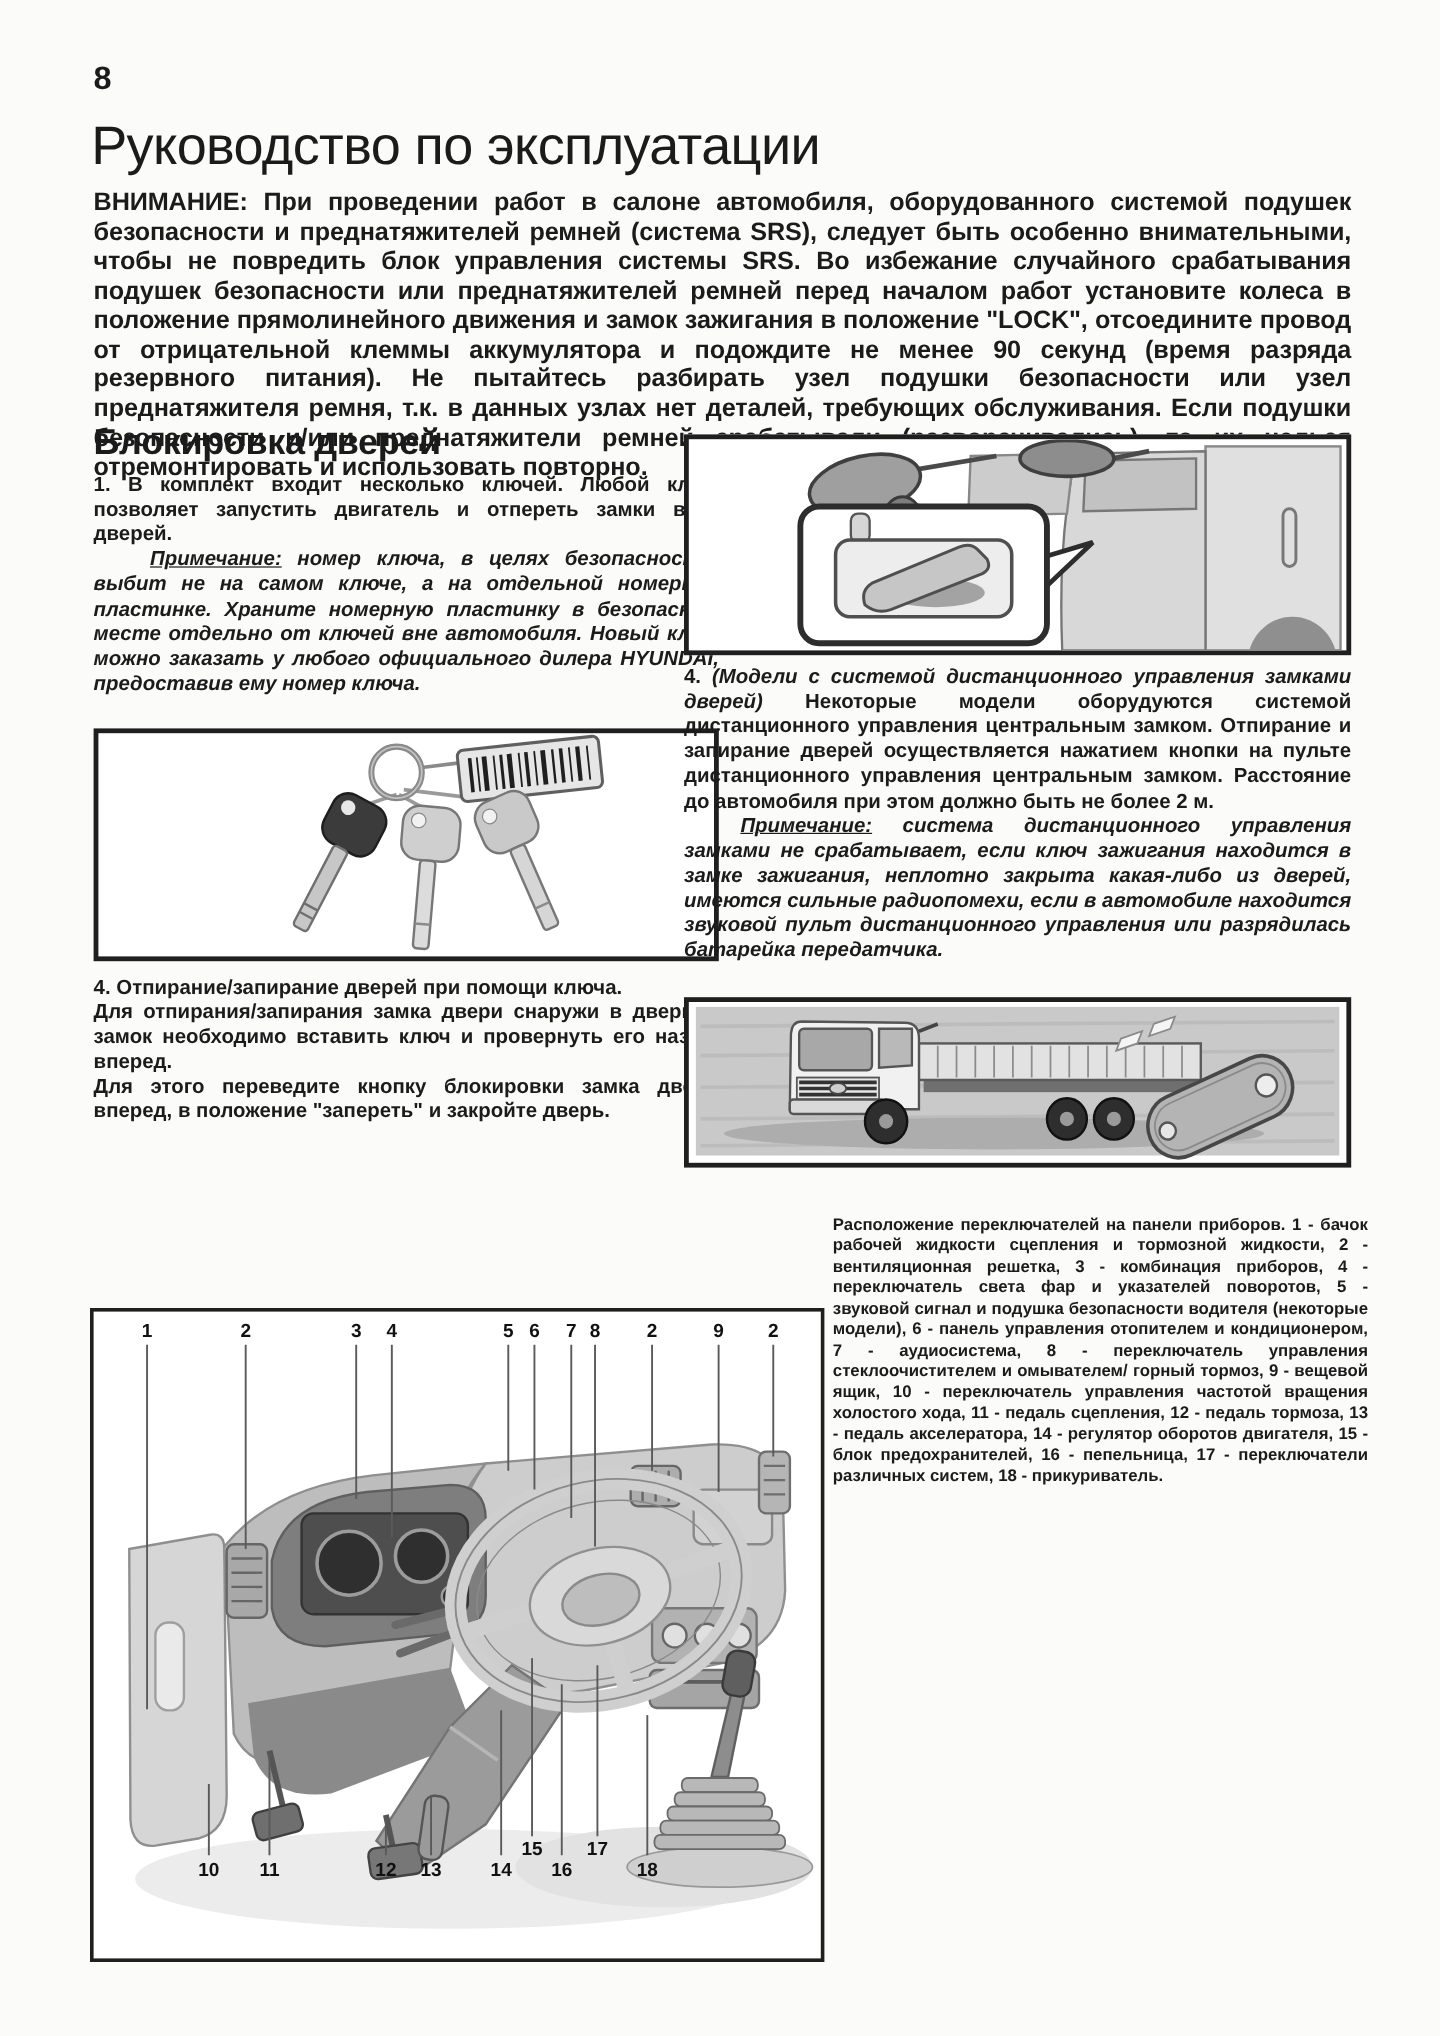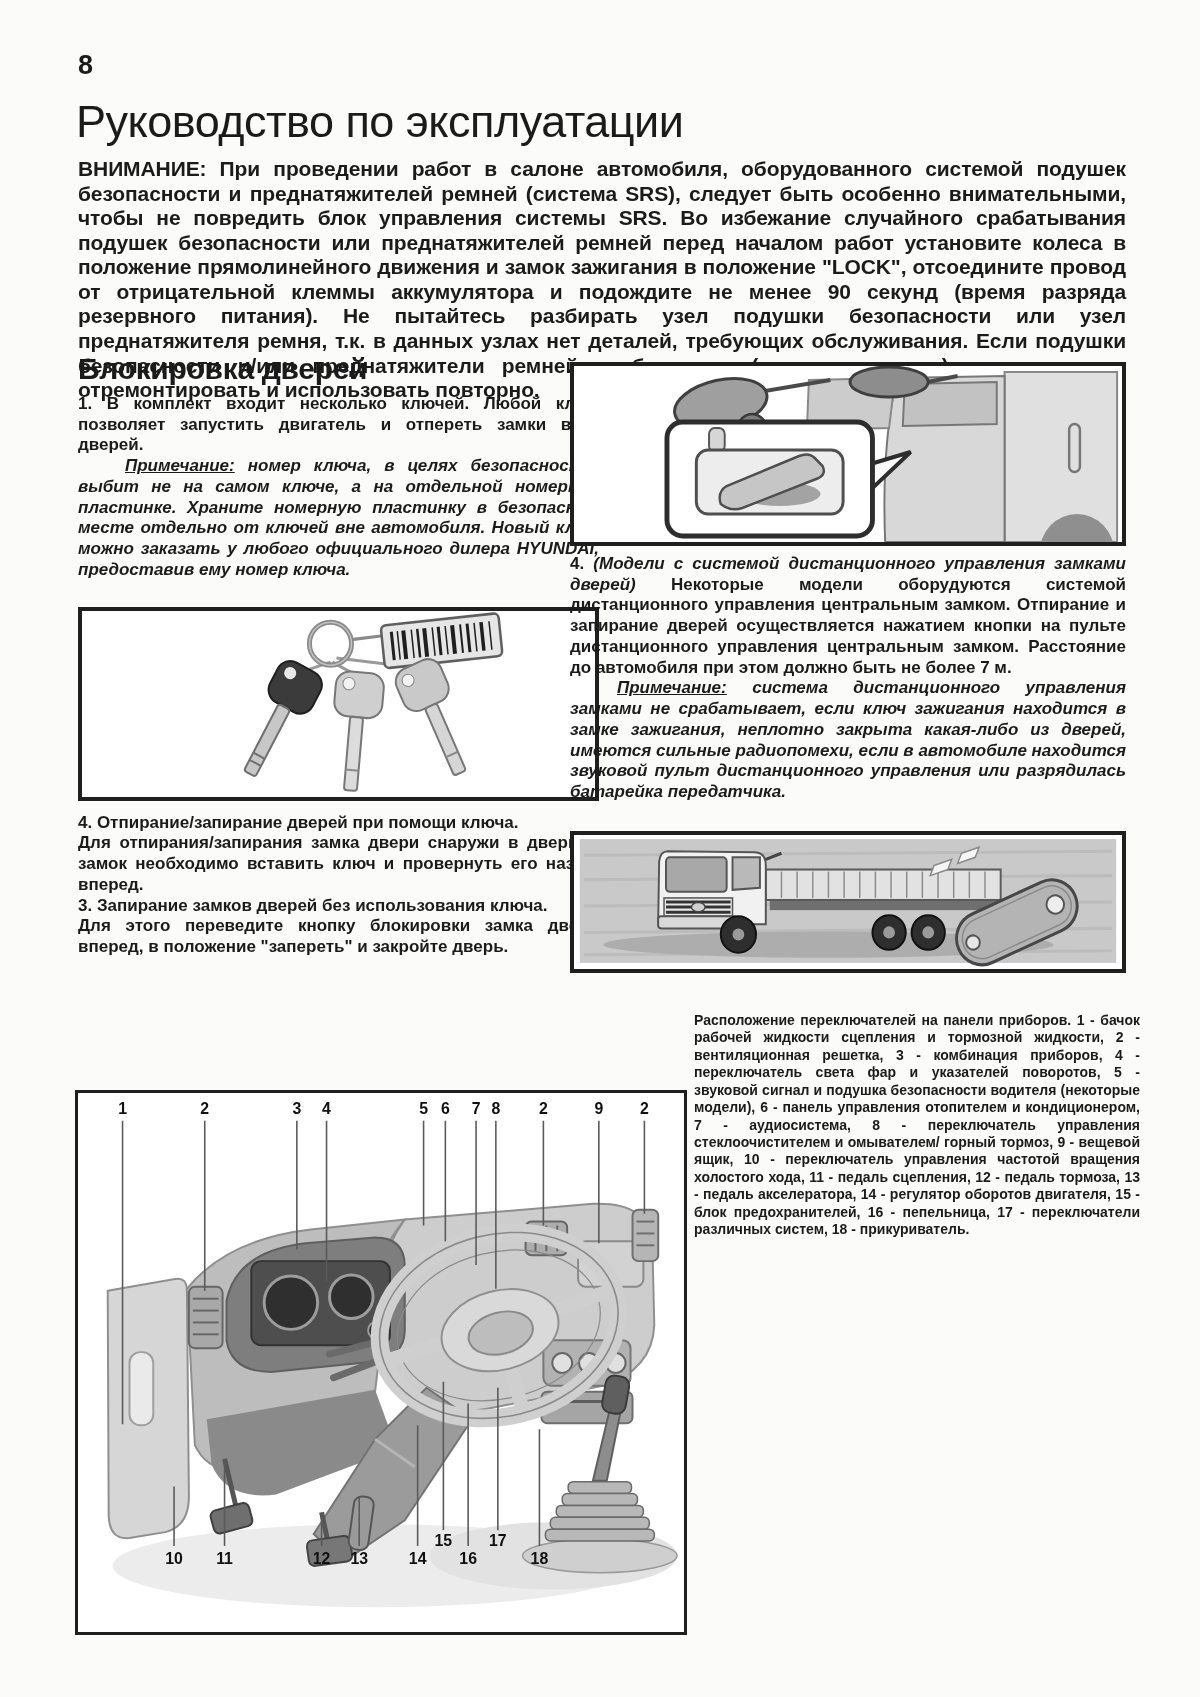--- a/index.html
+++ b/index.html
@@ -96,21 +96,20 @@
           <rect x="318" y="50" width="48" height="44" rx="14" fill="#c9c9c9" stroke="#777" stroke-width="2"></rect>
           <circle cx="331" cy="62" r="6" fill="#f2f2f2" stroke="#8a8a8a"></circle>
           <rect x="335" y="94" width="13" height="72" rx="3" fill="#d6d6d6" stroke="#777" stroke-width="2"></rect>
           <line x1="335" y1="146" x2="348" y2="146" stroke="#8a8a8a" stroke-width="2"></line>
         </g>
       </svg>
     </div>
 
     <p class="body">4. Отпирание/запирание дверей при помощи ключа.</p>
     <p class="body">Для отпирания/запирания замка двери снаружи в дверной замок необходимо вставить ключ и провернуть его назад/вперед.</p>
-    <p class="body">3. Запирание замков дверей без использования ключа.</p>
     <p class="body">Для этого переведите кнопку блокировки замка двери вперед, в положение "запереть" и закройте дверь.</p>
   </div>
 
   <div class="col-right">
     <div class="frame door-frame">
       <svg viewBox="0 0 560 176" preserveAspectRatio="none">
         <rect x="440" y="6" width="115" height="170" fill="#e0e0e0" stroke="#888" stroke-width="2"></rect>
         <path d="M330 12 L440 10 L440 176 L318 176 Q314 80 330 12 Z" fill="#d8d8d8" stroke="#777" stroke-width="2"></path>
         <path d="M338 18 L432 16 L432 58 L336 60 Z" fill="#c2c2c2" stroke="#777" stroke-width="2"></path>
         <path d="M240 14 L328 12 L322 62 L238 64 Z" fill="#cccccc" stroke="#888" stroke-width="2"></path>
@@ -124,21 +123,21 @@
         <ellipse cx="322" cy="16" rx="40" ry="15" fill="#8d8d8d" stroke="#3f3f3f" stroke-width="3"></ellipse>
         <path d="M303 98 L344 86 L303 124 Z" fill="#ffffff" stroke="#2d2d2d" stroke-width="4"></path>
         <rect x="95" y="56" width="210" height="114" rx="16" fill="#ffffff" stroke="#2d2d2d" stroke-width="5"></rect>
         <rect x="138" y="62" width="16" height="24" rx="6" fill="#d6d6d6" stroke="#555" stroke-width="2"></rect>
         <rect x="125" y="84" width="150" height="64" rx="12" fill="#ededed" stroke="#4f4f4f" stroke-width="3"></rect>
         <ellipse cx="210" cy="128" rx="42" ry="12" fill="#a3a3a3"></ellipse>
         <path d="M150 138 Q160 146 172 142 L250 112 Q258 108 254 100 L246 92 Q240 86 230 90 L156 120 Q146 126 150 138 Z" fill="#c6c6c6" stroke="#4f4f4f" stroke-width="2.5"></path>
       </svg>
     </div>
 
-    <p class="body"><span>4. </span><i>(Модели с системой дистанционного управления замками дверей)</i><span> Некоторые модели оборудуются системой дистанционного управления центральным замком. Отпирание и запирание дверей осуществляется нажатием кнопки на пульте дистанционного управления центральным замком. Расстояние до автомобиля при этом должно быть не более 7 м.</span></p>
+    <p class="body"><span>4. </span><i>(Модели с системой дистанционного управления замками дверей)</i><span> Некоторые модели оборудуются системой дистанционного управления центральным замком. Отпирание и запирание дверей осуществляется нажатием кнопки на пульте дистанционного управления центральным замком. Расстояние до автомобиля при этом должно быть не более 2 м.</span></p>
     <p class="note"><span class="note-label">Примечание:</span><span> система дистанционного управления замками не срабатывает, если ключ зажигания находится в замке зажигания, неплотно закрыта какая-либо из дверей, имеются сильные радиопомехи, если в автомобиле находится звуковой пульт дистанционного управления или разрядилась батарейка передатчика.</span></p>
 
     <div class="frame truck-frame">
       <svg viewBox="0 0 560 132" preserveAspectRatio="none">
         <rect x="6" y="4" width="548" height="122" fill="#c9c9c9"></rect>
         <g stroke="#bcbcbc" stroke-width="3">
           <line x1="10" y1="20" x2="550" y2="16"></line>
           <line x1="10" y1="44" x2="550" y2="40"></line>
           <line x1="10" y1="70" x2="550" y2="66"></line>
           <line x1="10" y1="96" x2="550" y2="92"></line>

